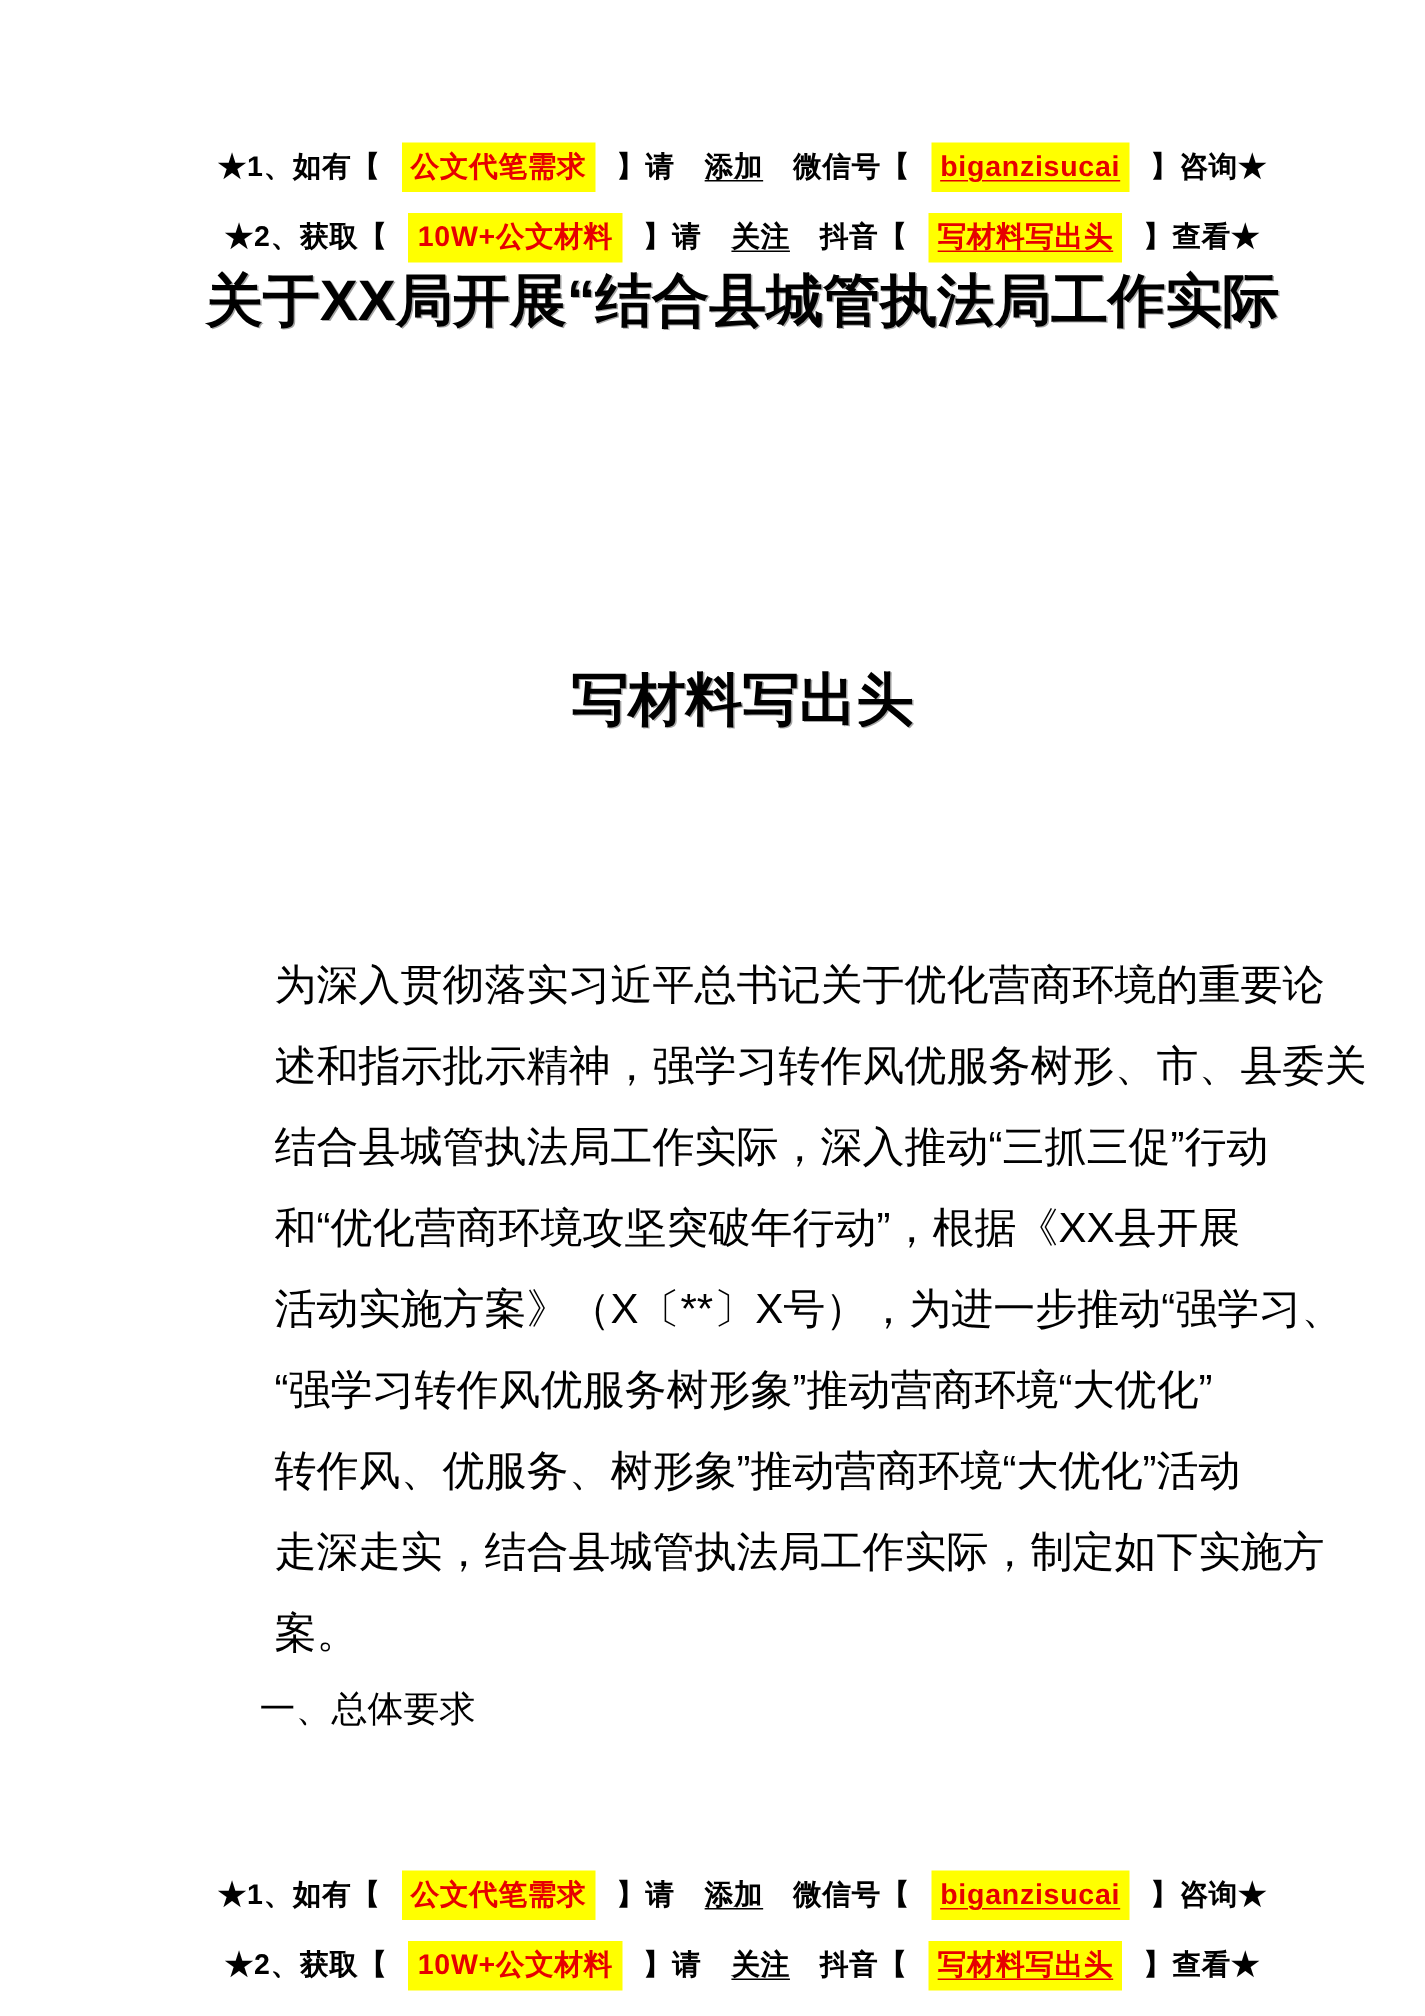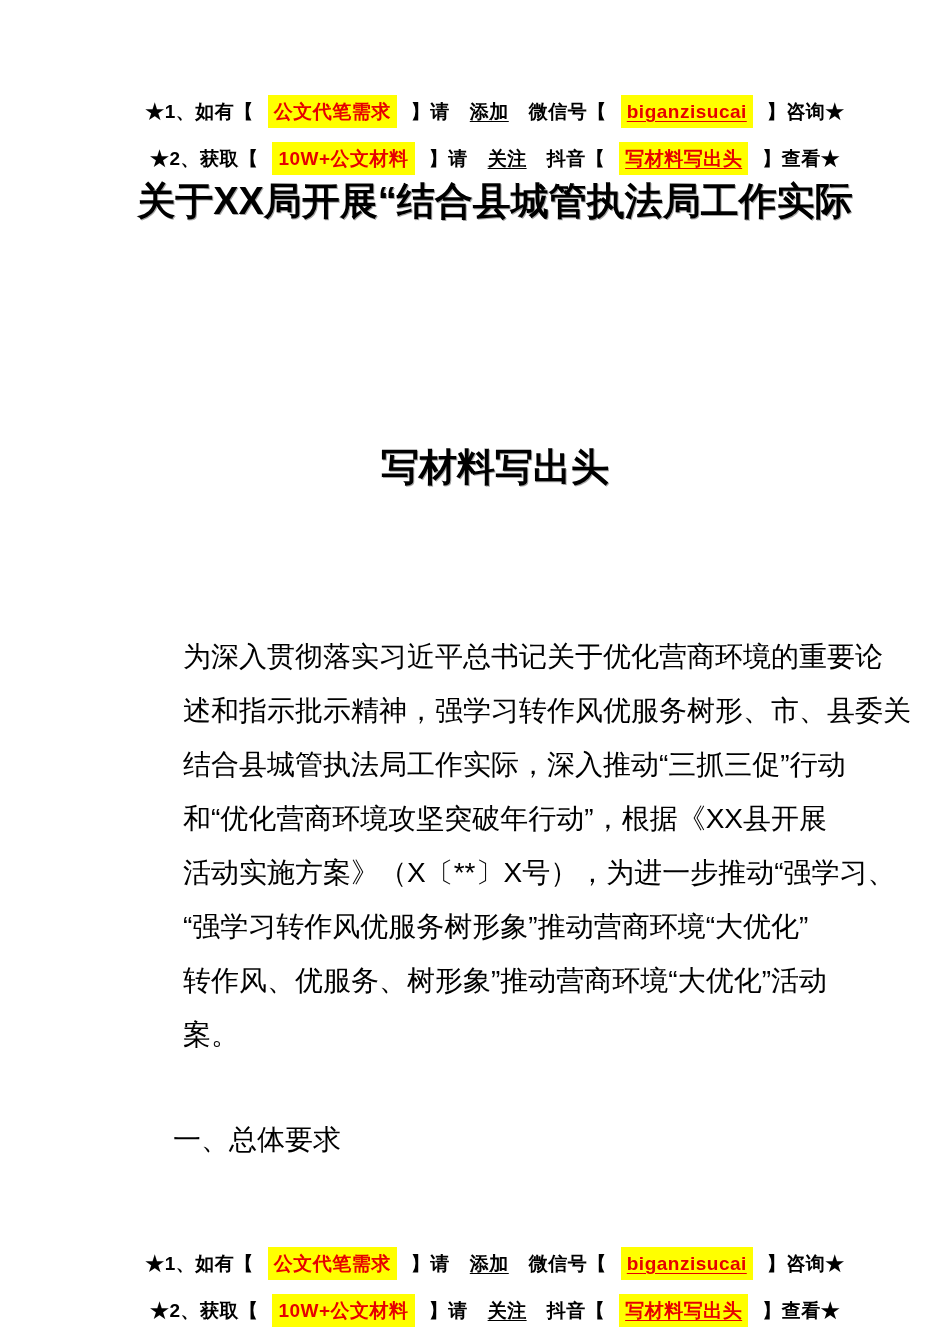--- a/index.html
+++ b/index.html
@@ -78,21 +78,21 @@
   .body-line {
     height: 50px;
     white-space: nowrap;
   }
 
   
   .section-heading {
     position: absolute;
     top: 1085px;
     left: 143px;
-    font-size: 28px;
+    font-size: 24px;
     line-height: 50px;
     color: #000000;
     white-space: nowrap;
   }
 </style>
 </head>
 <body>
 
 <div class="page">
 
@@ -109,20 +109,21 @@
   <div class="title-line title-line-3">写材料写出头</div>
 
   <div class="body-paragraph">
     <div class="body-line">为深入贯彻落实习近平总书记关于优化营商环境的重要论</div>
     <div class="body-line">述和指示批示精神，强学习转作风优服务树形、市、县委关</div>
     <div class="body-line">结合县城管执法局工作实际，深入推动“三抓三促”行动</div>
     <div class="body-line">和“优化营商环境攻坚突破年行动”，根据《XX县开展</div>
     <div class="body-line">活动实施方案》（X〔**〕X号），为进一步推动“强学习、</div>
     <div class="body-line">“强学习转作风优服务树形象”推动营商环境“大优化”</div>
     <div class="body-line">转作风、优服务、树形象”推动营商环境“大优化”活动</div>
+    <div class="body-line">走深走实，结合县城管执法局工作实际，制定如下实施方</div>
     <div class="body-line">案。</div>
   </div>
 
   <div class="section-heading">一、总体要求</div>
 
   <div class="promo promo-footer">
     <div>
       <span class="seg-plain">★1、如有【</span><span class="seg-hl">公文代笔需求</span><span class="seg-plain">】请</span><span class="seg-u-black">添加</span><span class="seg-plain">微信号【</span><span class="seg-hl-u">biganzisucai</span><span class="seg-plain">】咨询★</span>
     </div>
     <div>

